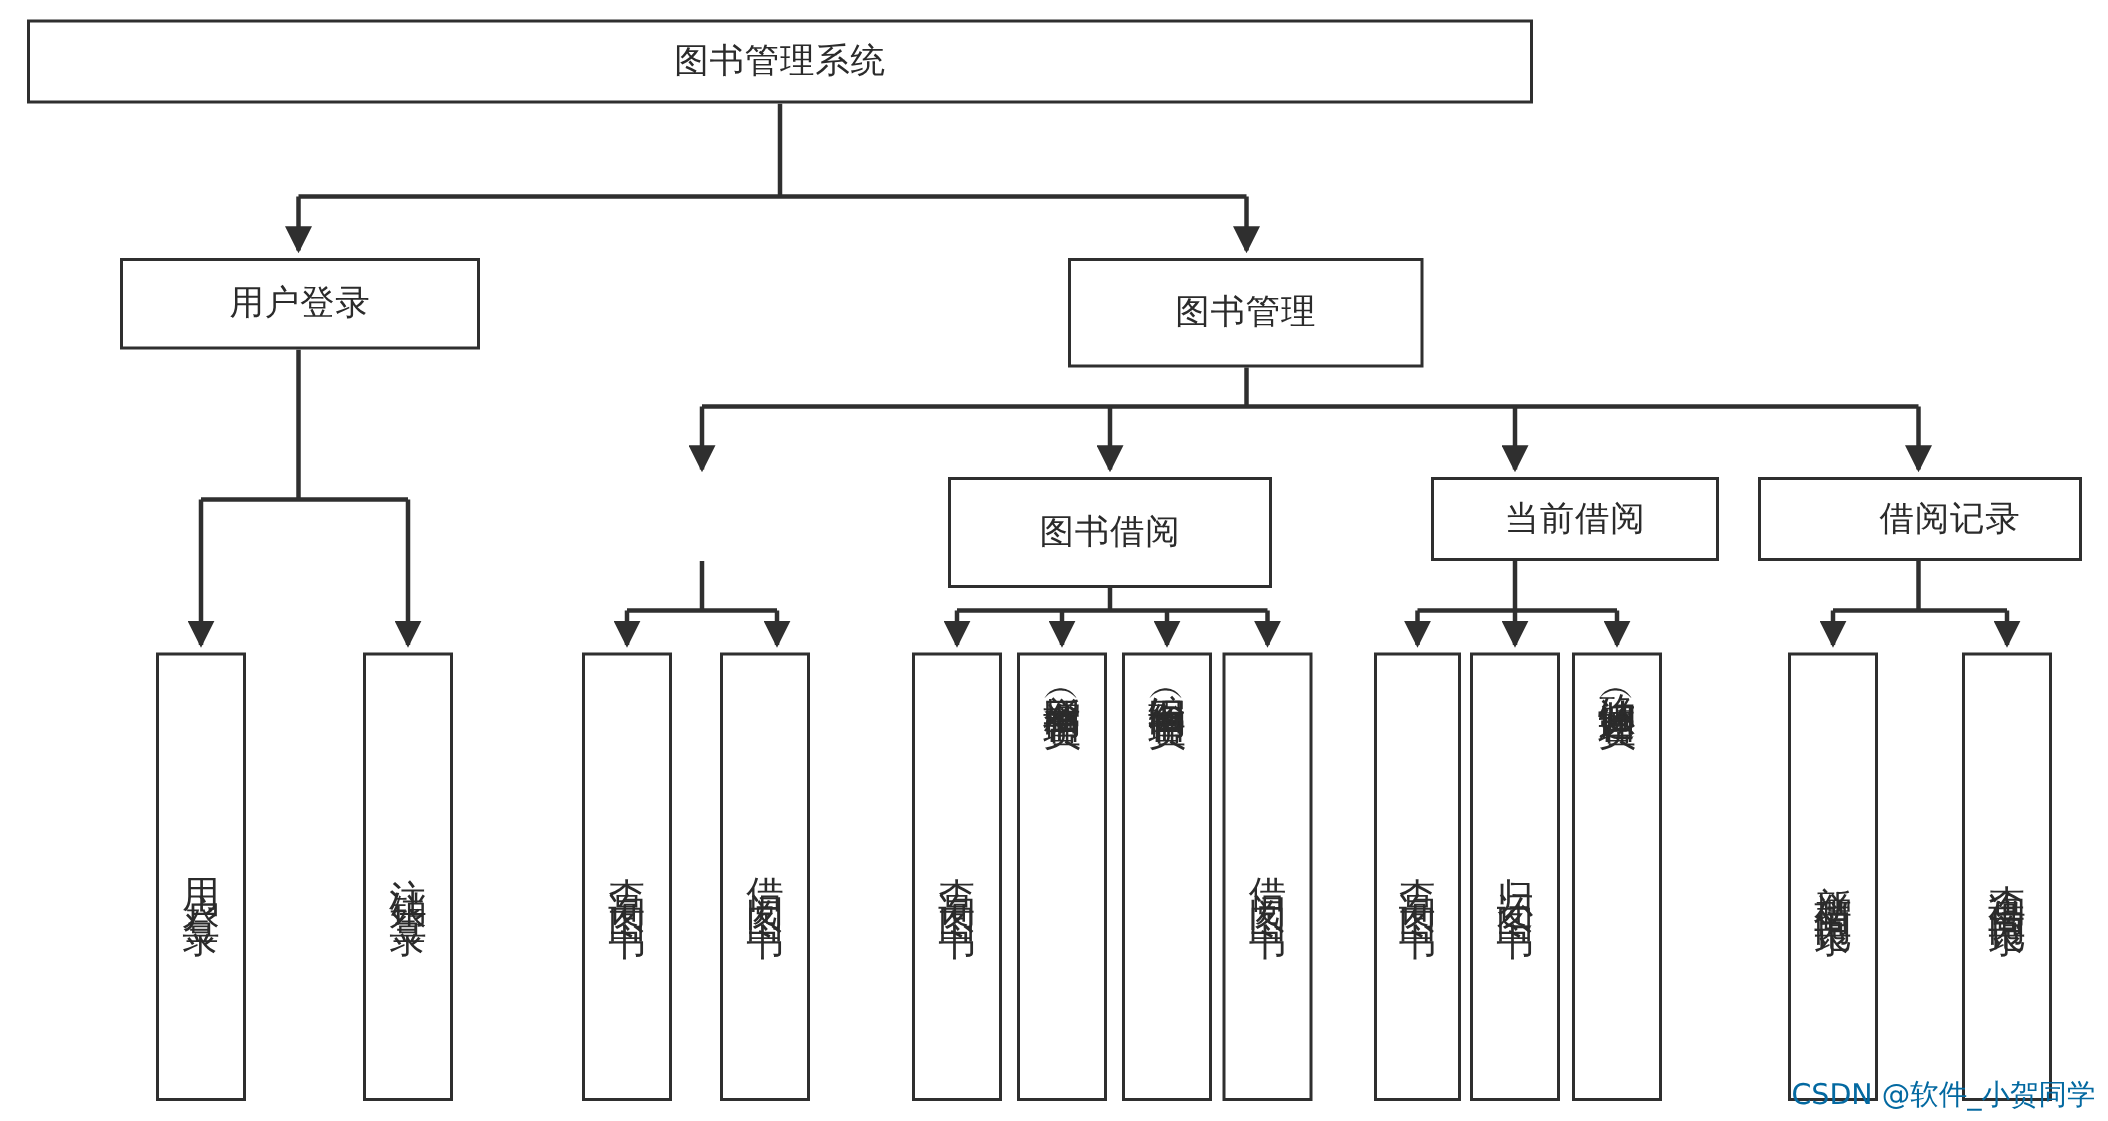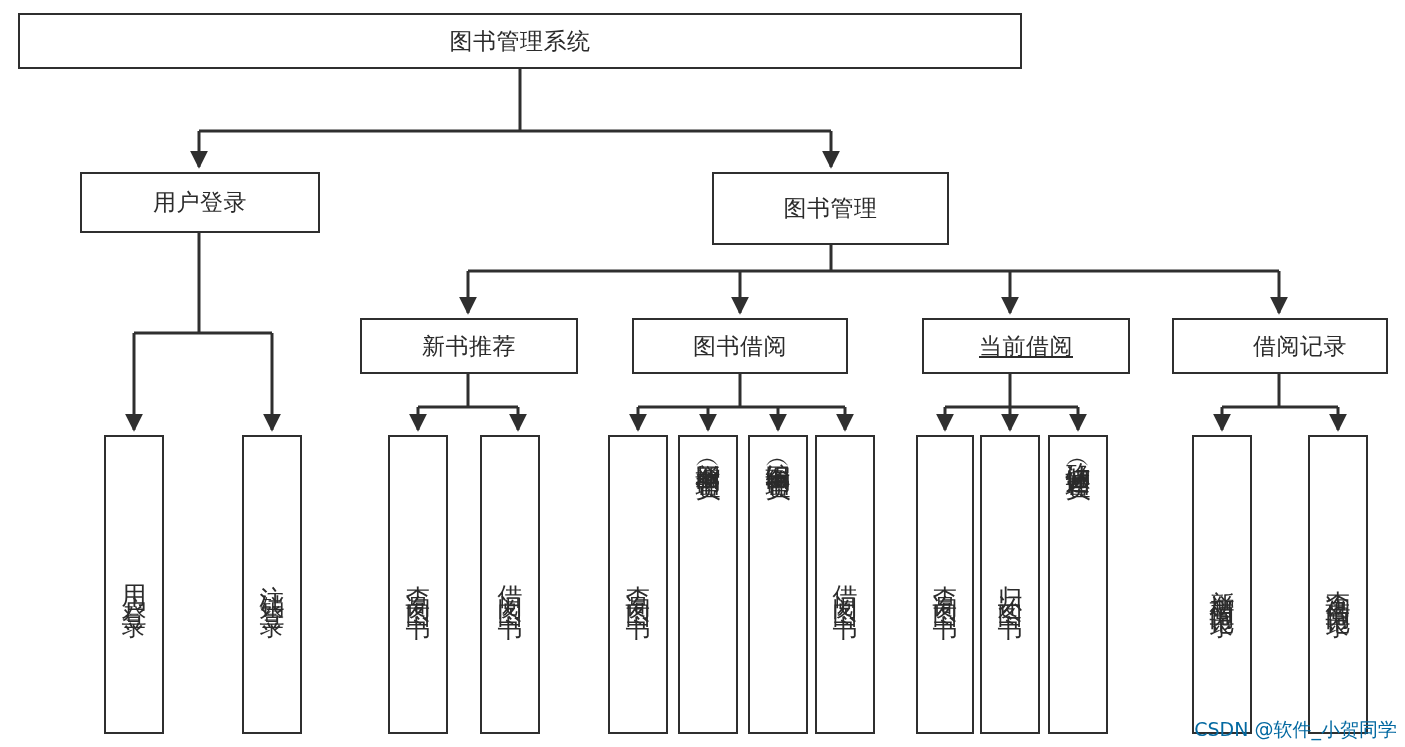--- a/index.html
+++ b/index.html
@@ -145,27 +145,24 @@
     <span class="node-label">图书管理系统</span>
   </div>
 
   <div class="node h-node" style="left:80px; top:172px; width:240px; height:61px;">
     <span class="node-label">用户登录</span>
   </div>
   <div class="node h-node" style="left:712px; top:172px; width:237px; height:73px;">
     <span class="node-label">图书管理</span>
   </div>
 
-  <div class="node h-node" style="left:360px; top:318px; width:218px; height:56px;">
-    <span class="node-label">新书推荐</span>
-  </div>
-  <div class="node h-node" style="left:632px; top:318px; width:216px; height:56px;">
+  <div class="node h-node" style="left:632px; top:318px; width:216px; height:74px;">
     <span class="node-label">图书借阅</span>
   </div>
-  <div class="node h-node" style="left:922px; top:318px; width:208px; height:56px;text-decoration:underline;">
+  <div class="node h-node" style="left:954px; top:318px; width:192px; height:56px;">
     <span class="node-label">当前借阅</span>
   </div>
   <div class="node h-node" style="left:1172px; top:318px; width:216px; height:56px;padding-left:40px;">
     <span class="node-label">借阅记录</span>
   </div>
 
   <div class="node v-node mid-text center-text" style="left:104px; top:435px; width:60px; height:299px;">
     <span class="node-label">用户登录</span>
   </div>
   <div class="node v-node mid-text center-text" style="left:242px; top:435px; width:60px; height:299px;">

